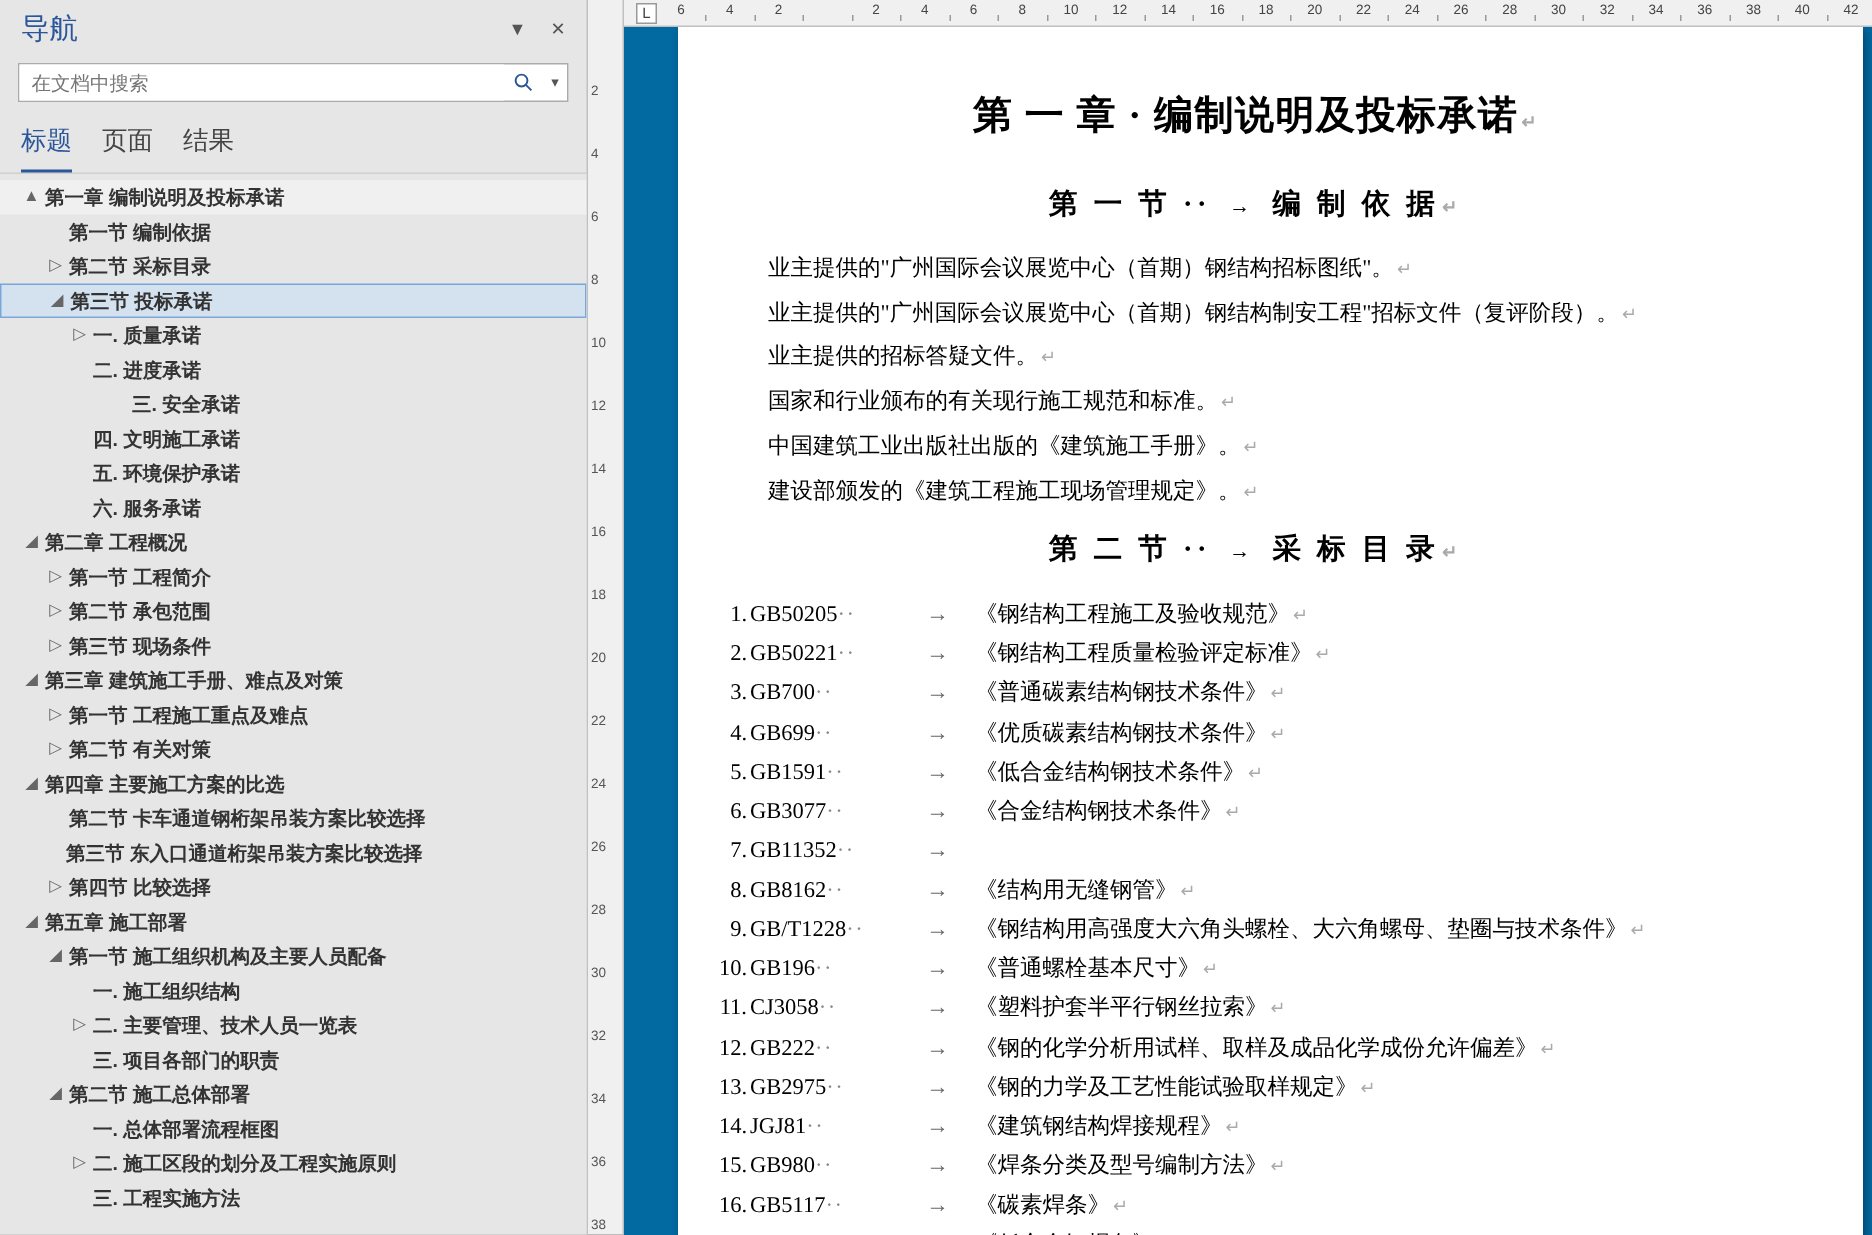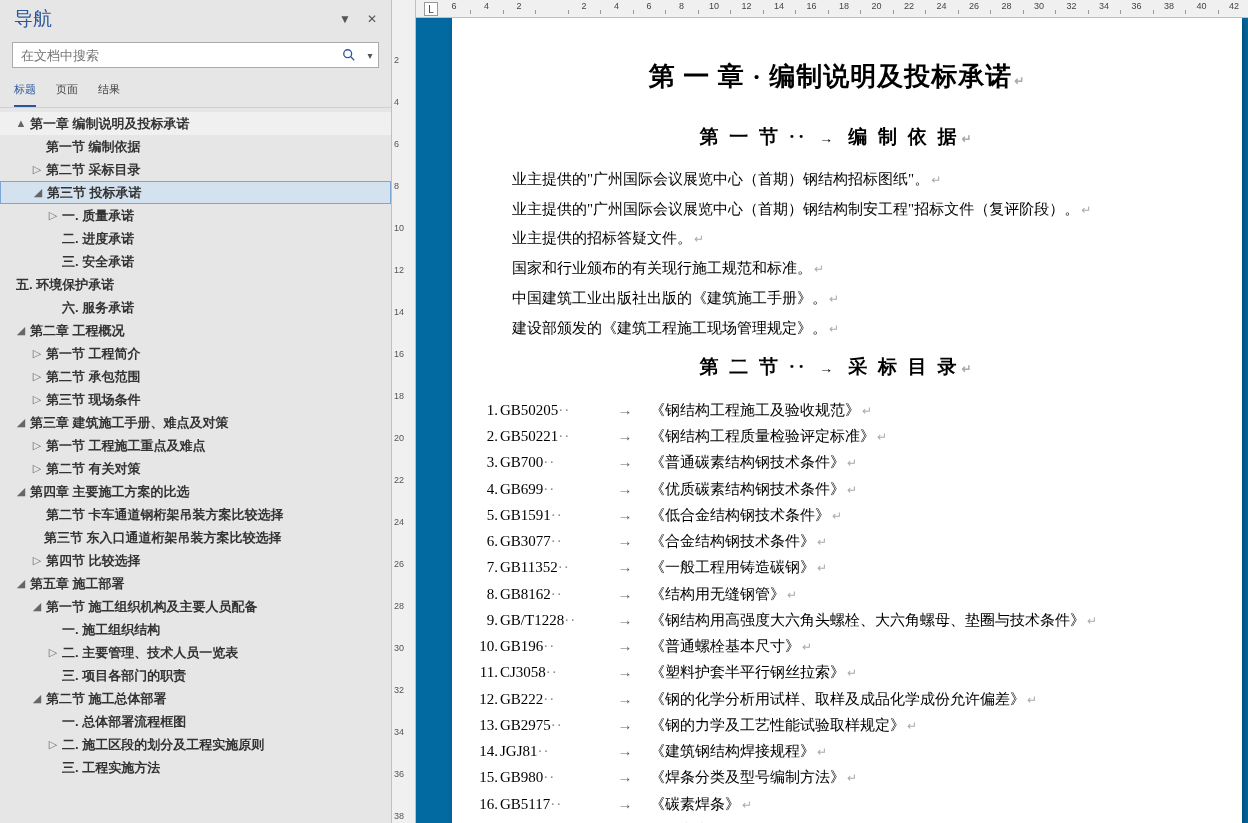--- a/index.html
+++ b/index.html
@@ -10,21 +10,21 @@
 .nav-header-icons { display: flex; gap: 16px; align-items: center; }
 .nav-header-icons span { color: #555; font-size: 12px; cursor: pointer; }
 .close-x { font-size: 16px; color: #444; }
 .search-wrap { padding: 4px 12px 8px 12px; }
 .search-box { display: flex; border: 1px solid #ababab; background: #fff; height: 26px; }
 .search-input { flex: 1; border: none; outline: none; padding: 0 8px; font-size: 13px; color: #888; }
 .search-btn { width: 26px; display: flex; align-items: center; justify-content: center; color: #2b579a; font-size: 14px; cursor: pointer; border-left: 0; }
 .search-btn svg { width: 14px; height: 14px; }
 .search-dd { width: 16px; display:flex; align-items:center; justify-content:center; color:#555; font-size:10px; }
 .nav-tabs { display: flex; gap: 20px; padding: 0 14px; border-bottom: 1px solid #d0d0d0; }
-.nav-tab { font-size: 11px; padding: 6px 0 8px 0; color: #444; cursor: pointer; }
+.nav-tab { font-size: 17px; padding: 6px 0 8px 0; color: #444; cursor: pointer; }
 .nav-tab.active { color: #2b579a; border-bottom: 2px solid #2b579a; font-weight: 500; }
 .tree-wrap { flex: 1; overflow-y: auto; background: #e6e6e6; padding: 4px 0; position: relative; }
 .tree-wrap::-webkit-scrollbar { width: 16px; }
 .tree-wrap::-webkit-scrollbar-track { background: #e6e6e6; }
 .tree-wrap::-webkit-scrollbar-thumb { background: #c0c0c0; border: 2px solid #e6e6e6; }
 .tree-item { display: flex; align-items: center; font-size: 13px; color: #333; padding: 2px 4px 2px 0; line-height: 19px; cursor: pointer; white-space: nowrap; overflow: hidden; }
 .tree-item.selected { background: #d4e2f0; border: 1px solid #7aa7d8; padding: 1px 3px 1px 0; }
 .tree-item.highlight { background: #f0f0f0; }
 .tree-toggle { width: 14px; text-align: center; color: #666; font-size: 11px; flex-shrink: 0; }
 .tree-label { padding-left: 2px; font-weight: bold; }
@@ -96,25 +96,29 @@
         <span class="tree-label">第三节   投标承诺</span>
       </div>
       <div class="tree-item" style="padding-left: 46px;">
         <span class="tree-toggle">▷</span>
         <span class="tree-label">一. 质量承诺</span>
       </div>
       <div class="tree-item" style="padding-left: 46px;">
         <span class="tree-toggle"></span>
         <span class="tree-label">二. 进度承诺</span>
       </div>
-      <div class="tree-item" style="padding-left: 46px;">
+      <div class="tree-item" style="padding-left: 72px;">
         <span class="tree-toggle"></span>
         <span class="tree-label">三. 安全承诺</span>
       </div>
-      <div class="tree-item" style="">
+      <div class="tree-item" style="padding-left: 46px;">
+        <span class="tree-toggle"></span>
+        <span class="tree-label">四. 文明施工承诺</span>
+      </div>
+      <div class="tree-item" style="padding-left: 46px;">
         <span class="tree-toggle"></span>
         <span class="tree-label">五. 环境保护承诺</span>
       </div>
       <div class="tree-item" style="padding-left: 46px;">
         <span class="tree-toggle"></span>
         <span class="tree-label">六. 服务承诺</span>
       </div>
       <div class="tree-item" style="padding-left: 14px;">
         <span class="tree-toggle">◢</span>
         <span class="tree-label">第二章   工程概况</span>
@@ -326,21 +330,20 @@
           <div class="std-row">
             <span class="std-num">6.</span>
             <span class="std-code">GB3077<span class="dots">··</span></span>
             <span class="std-arrow">→</span>
             <span class="std-title">《合金结构钢技术条件》<span class="ret">↵</span></span>
           </div>
           <div class="std-row">
             <span class="std-num">7.</span>
             <span class="std-code">GB11352<span class="dots">··</span></span>
             <span class="std-arrow">→</span>
-            <span class="std-title">《一般工程用铸造碳钢》<span class="ret">↵</span></span>
           </div>
           <div class="std-row">
             <span class="std-num">8.</span>
             <span class="std-code">GB8162<span class="dots">··</span></span>
             <span class="std-arrow">→</span>
             <span class="std-title">《结构用无缝钢管》<span class="ret">↵</span></span>
           </div>
           <div class="std-row">
             <span class="std-num">9.</span>
             <span class="std-code">GB/T1228<span class="dots">··</span></span>

